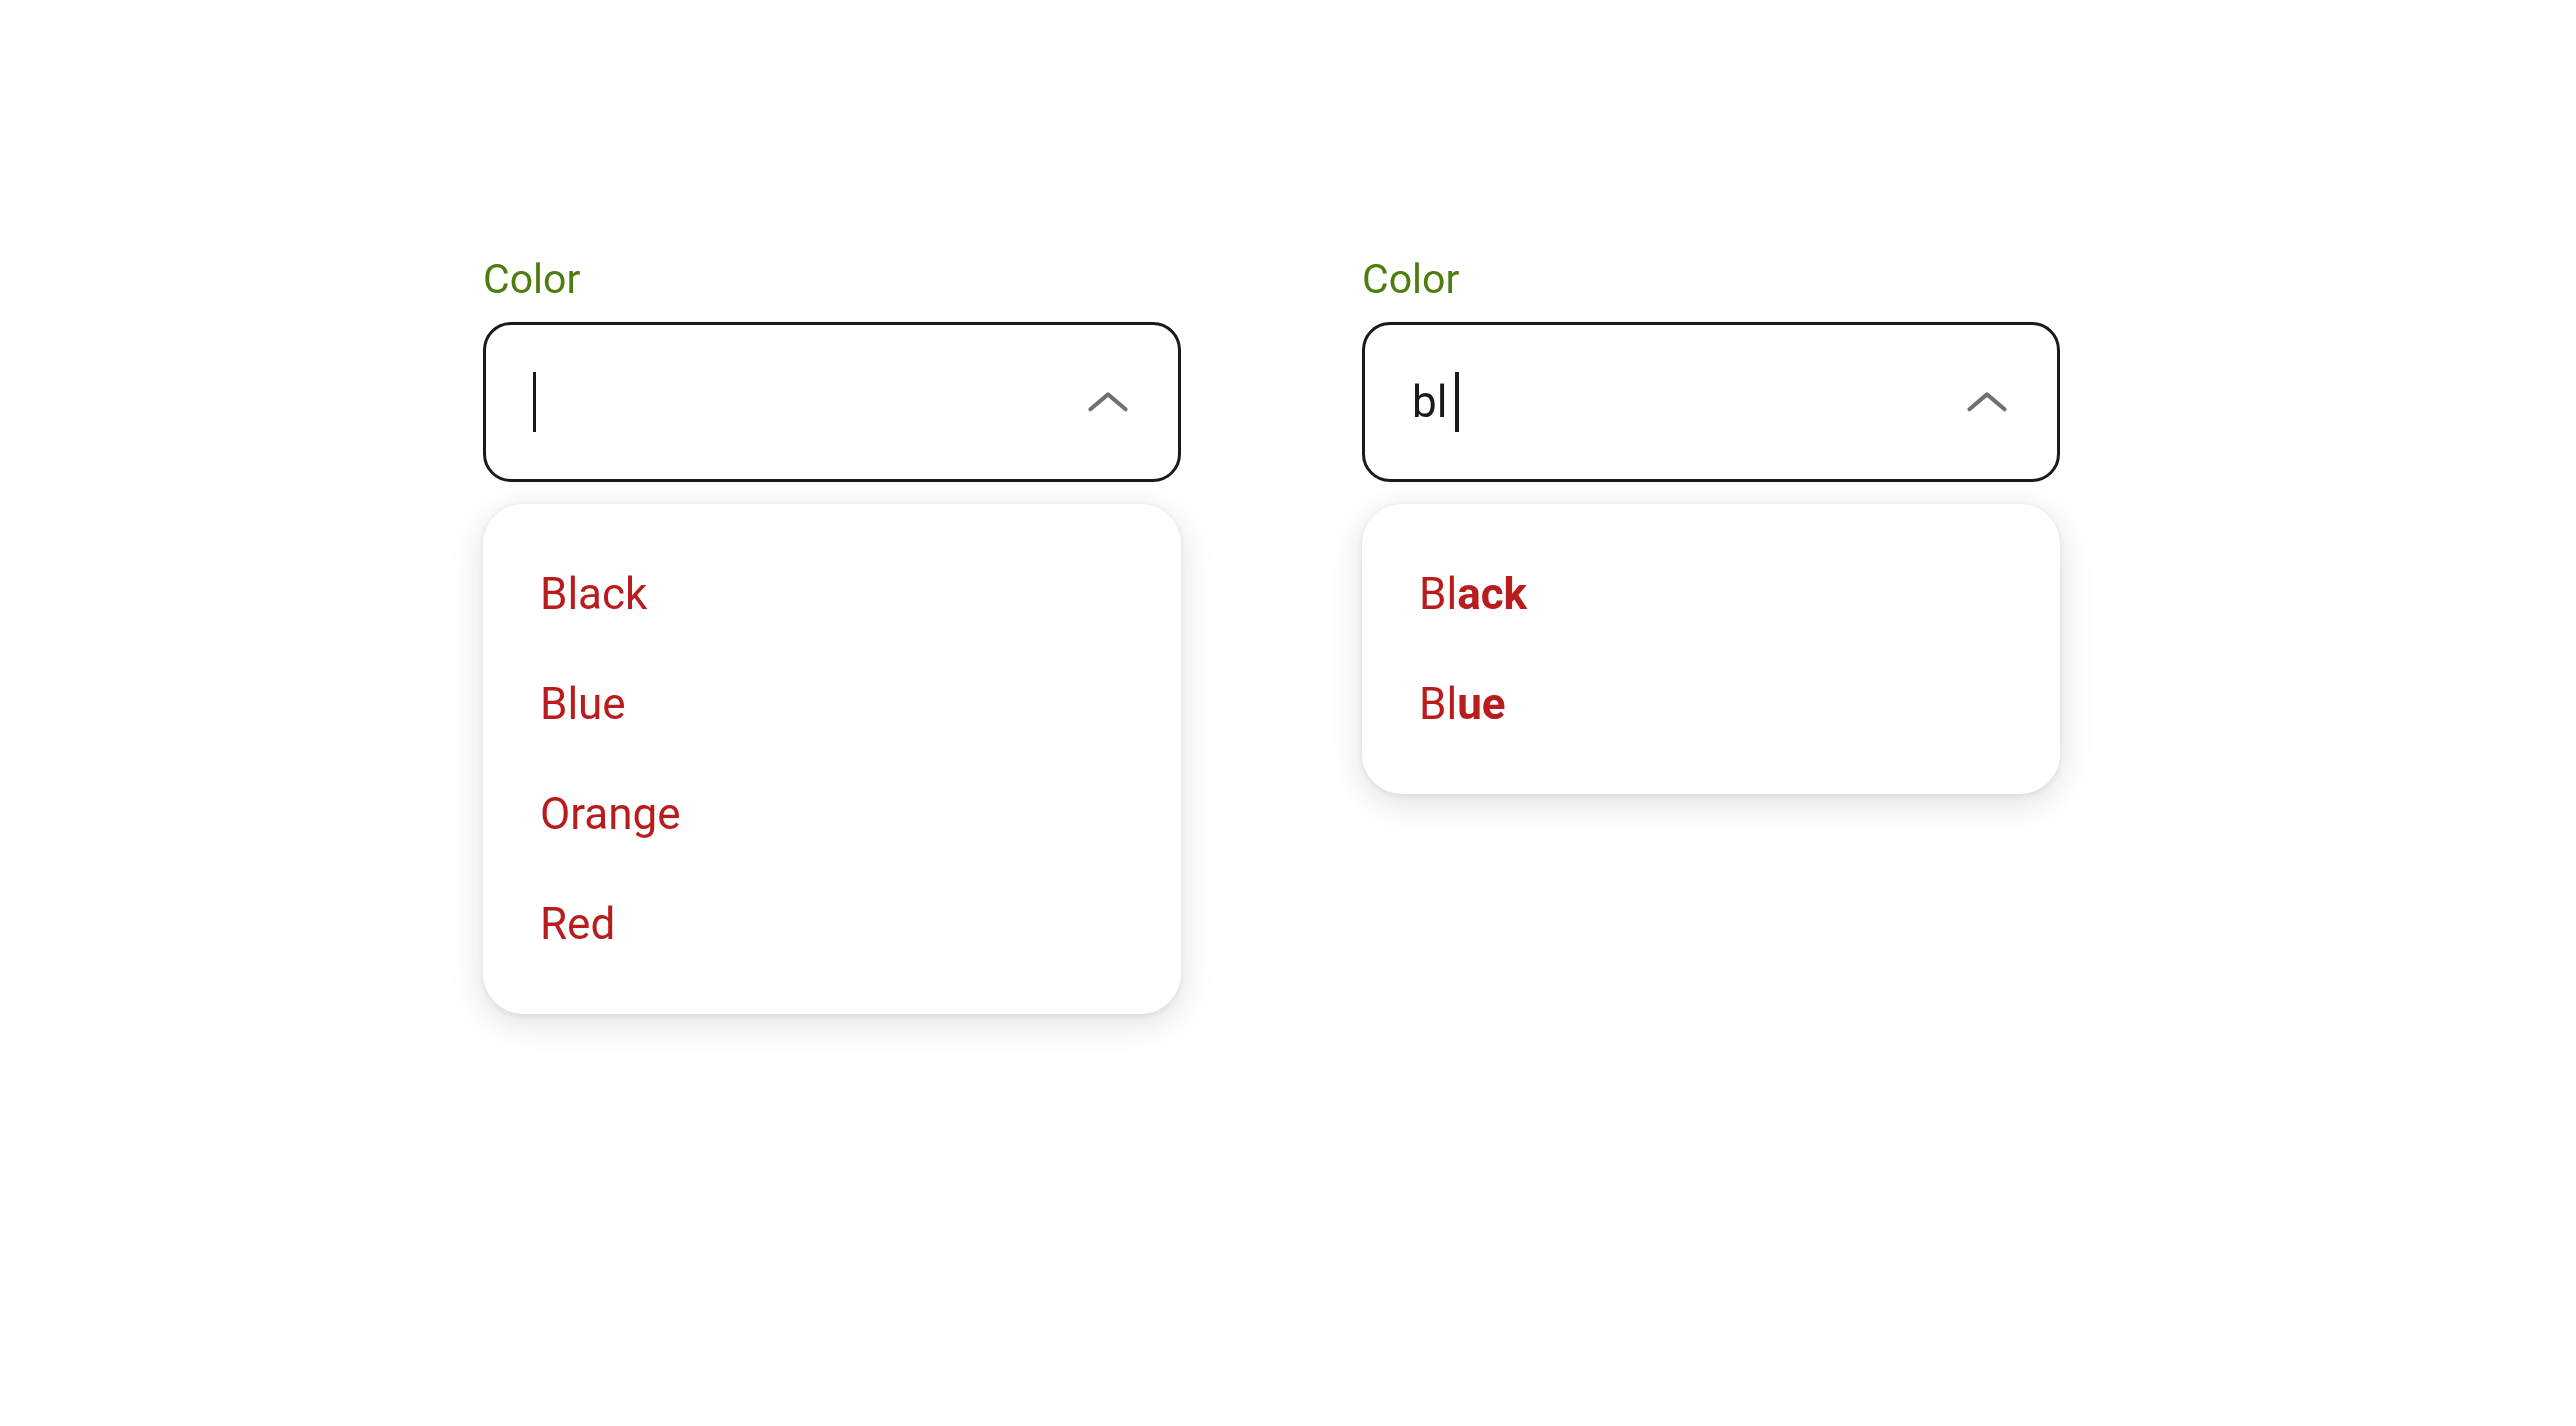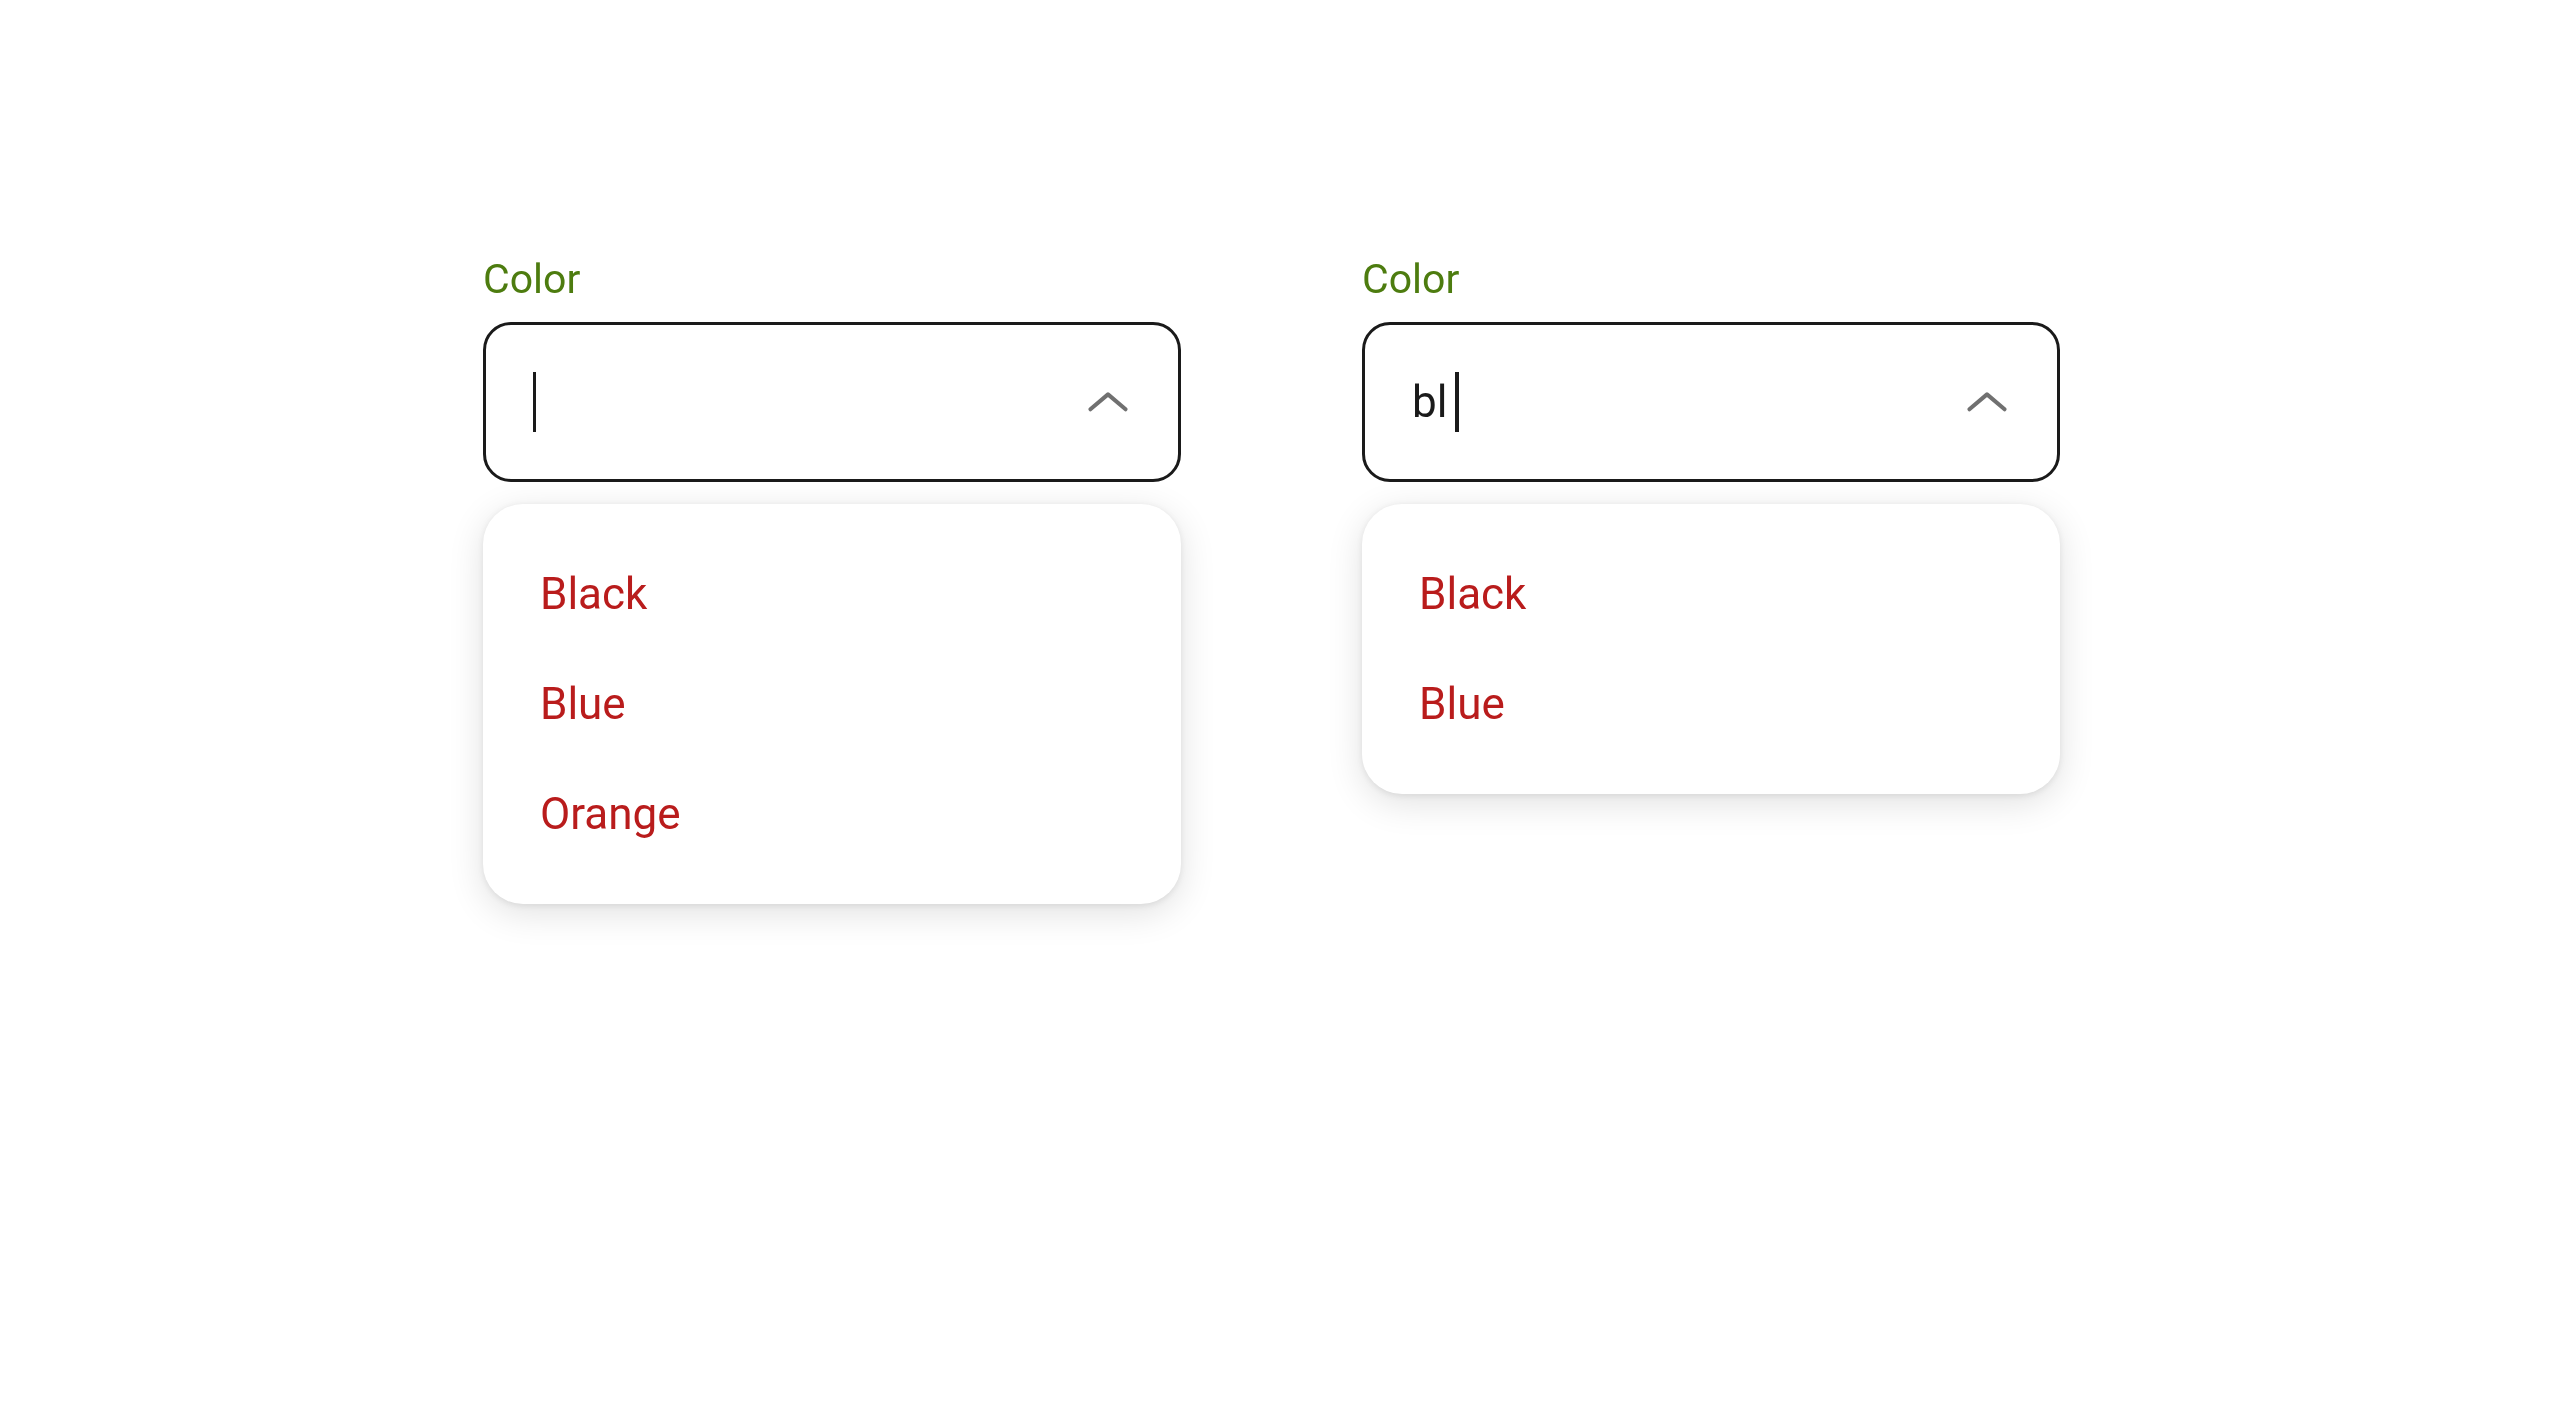--- a/index.html
+++ b/index.html
@@ -92,21 +92,21 @@
       color: #b91c1c;
       cursor: pointer;
       font-weight: 400;
     }
     
     .match-prefix {
       font-weight: 400;
     }
     
     .match-rest {
-      font-weight: 400;
+      font-weight: 700;
     }
   </style>
 </head>
 <body>
 
 <div class="container">
 
   <div class="combobox-group">
     <div class="label">Color</div>
 
@@ -116,20 +116,21 @@
         <svg viewBox="0 0 68 38" fill="none" stroke="#707070" stroke-width="6" stroke-linecap="round" stroke-linejoin="round">
           <polyline points="8,30 34,8 60,30"></polyline>
         </svg>
       </span>
     </div>
 
     <div class="dropdown-panel">
       <div class="dropdown-item">Black</div>
       <div class="dropdown-item">Blue</div>
       <div class="dropdown-item">Orange</div>
+      <div class="dropdown-item">Red</div>
     </div>
   </div>
 
   <div class="combobox-group">
     <div class="label">Color</div>
 
     <div class="combobox-input-wrapper">
       <span class="input-text">
         <span>bl</span>
         <span class="caret-inline"></span>

